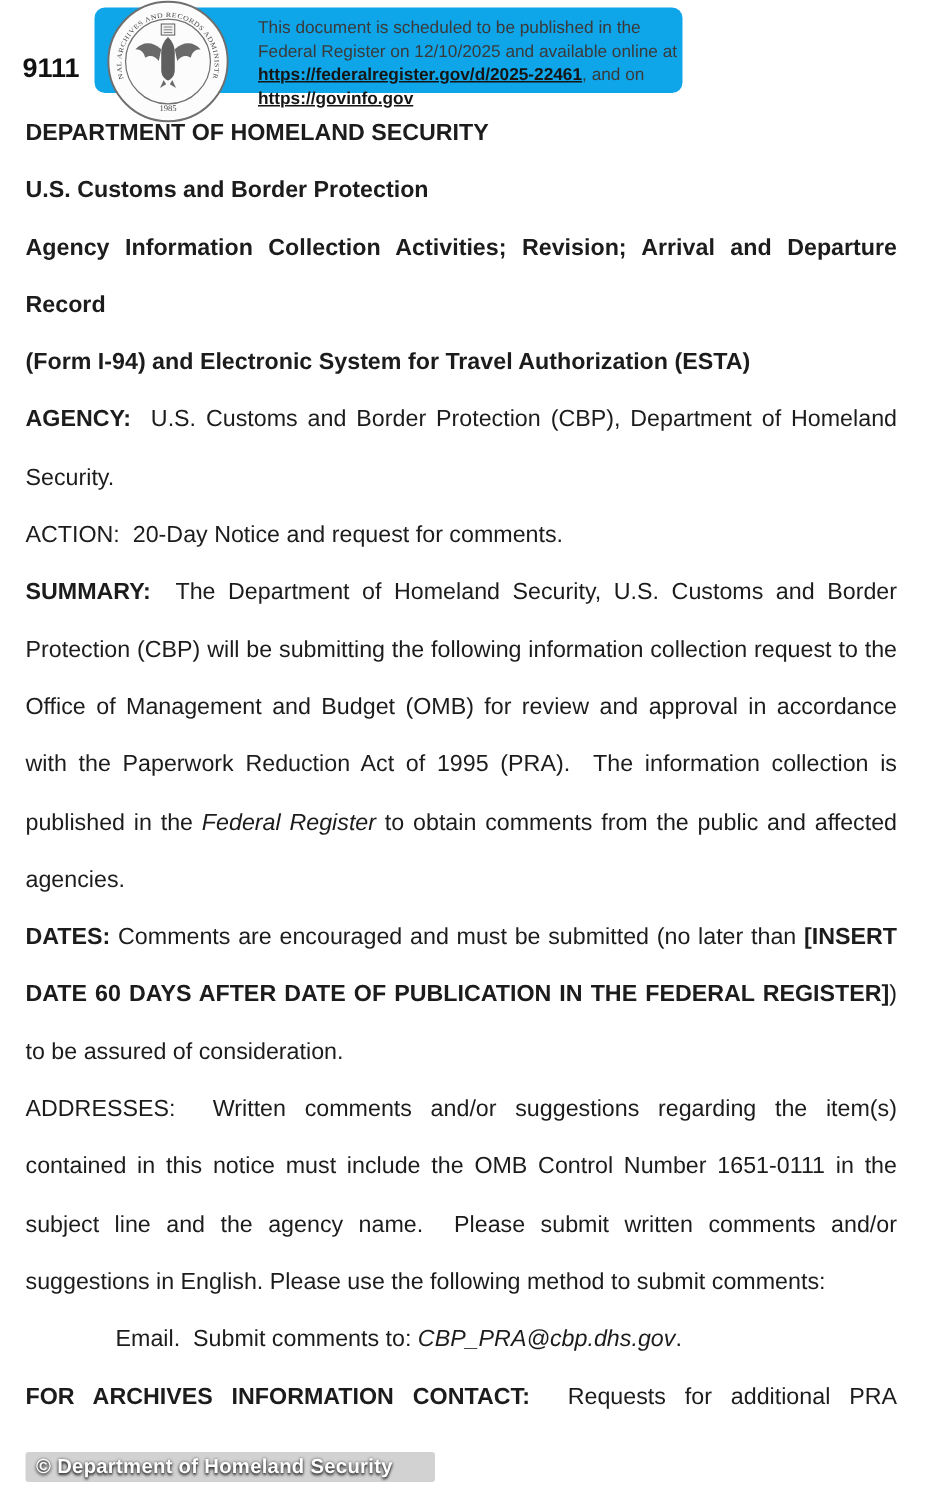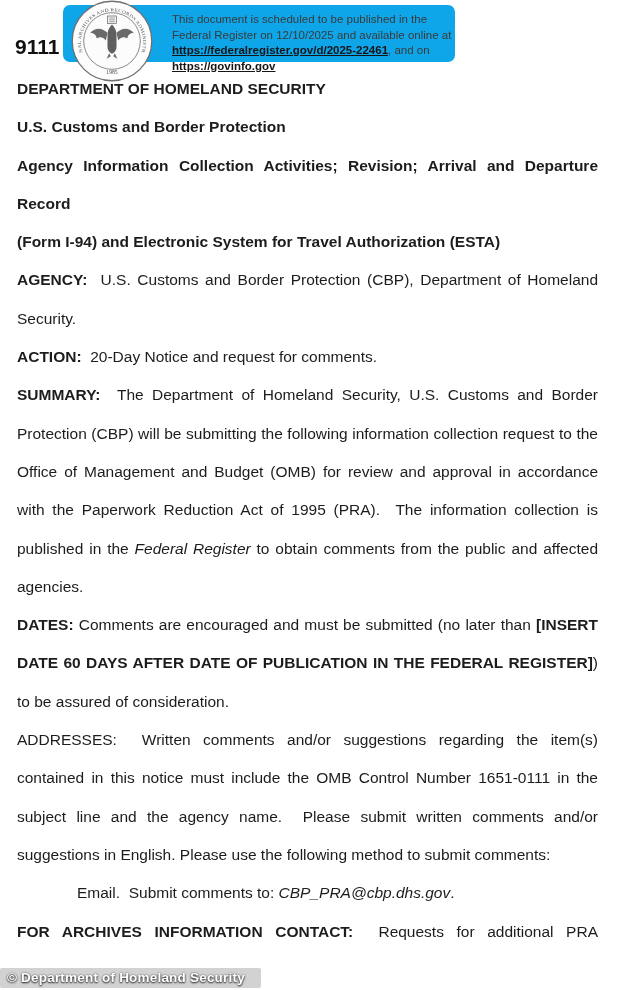--- a/index.html
+++ b/index.html
@@ -7,21 +7,21 @@
     position:relative;
     width:634px; height:990px;
     background:#ffffff;
     overflow:hidden;
     font-family:"Liberation Sans","DejaVu Sans",sans-serif;
     color:#1c1c1c;
   }
   
   .page-number {
     position:absolute; left:15px; top:35px;
-    font-size:21px; font-weight:700; color:#111;
+    font-size:18px; font-weight:700; color:#111;
   }
   .banner {
     position:absolute; left:63px; top:5px;
     width:392px; height:57px;
     background:#0ea5e9; border-radius:7px;text-decoration:underline;
   }
   .banner-text {
     position:absolute; left:109px; top:7px; width:335px;
     font-size:11.5px; line-height:15.5px; color:#3a3a3a;
   }
@@ -39,22 +39,22 @@
     font-size:15.5px; line-height:38.3px;
   }
   .doc-body p {
     margin:0; white-space:pre-wrap;
   }
   .j  { text-align:justify; }
   .jf { text-align:justify; text-align-last:justify; }
   .ind { padding-left:60px; }
   
   .watermark {
-    position:absolute; left:0; bottom:2px;
-    padding:2px 16px 3px 7px;
+    position:absolute; left:17px; bottom:2px;
+    padding:2px 28px 3px 7px;
     background:rgba(125,125,125,0.35);
     border-radius:2px;
     color:#ffffff; font-size:13.5px; font-weight:700;
     text-shadow:0 1px 2px rgba(0,0,0,0.85), 0 0 2px rgba(0,0,0,0.55);
     letter-spacing:0.2px;
   }
 </style>
 </head>
 <body>
 
@@ -92,21 +92,21 @@
       <path fill="#6a6a6a" d="M53.5 65 L56.5 71.5 L51.5 68.5 Z"></path>
     </g>
   </svg>
 
   <main class="doc-body">
     <p><span style="font-weight: 700; text-align: right;">DEPARTMENT OF HOMELAND SECURITY</span></p>
     <p><span style="font-weight: 700;">U.S. Customs and Border Protection</span></p>
     <p class="j"><span style="font-weight: 700;">Agency Information Collection Activities; Revision; Arrival and Departure Record</span></p>
     <p><span style="font-weight: 700;">(Form I-94) and Electronic System for Travel Authorization (ESTA)</span></p>
     <p class="j"><span style="font-weight: 700;">AGENCY:</span><span>  U.S. Customs and Border Protection (CBP), Department of Homeland Security.</span></p>
-    <p><span style="font-weight: 700; margin-top: 28px;">ACTION:</span><span>  20-Day Notice and request for comments.</span></p>
+    <p><span style="font-weight: 400; margin-top: 28px;">ACTION:</span><span>  20-Day Notice and request for comments.</span></p>
     <p class="j"><span style="font-weight: 700;">SUMMARY:</span><span>  The Department of Homeland Security, U.S. Customs and Border Protection (CBP) will be submitting the following information collection request to the Office of Management and Budget (OMB) for review and approval in accordance with the Paperwork Reduction Act of 1995 (PRA).  The information collection is published in the </span><span style="font-style: italic;">Federal Register</span><span> to obtain comments from the public and affected agencies.</span></p>
     <p class="j"><span style="font-weight: 700;">DATES:</span><span> Comments are encouraged and must be submitted (no later than </span><span style="font-weight: 700;">[INSERT DATE 60 DAYS AFTER DATE OF PUBLICATION IN THE FEDERAL REGISTER]</span><span>) to be assured of consideration.</span></p>
     <p class="j"><span style="font-weight: 400;">ADDRESSES:</span><span>  Written comments and/or suggestions regarding the item(s) contained in this notice must include the OMB Control Number 1651-0111 in the subject line and the agency name.  Please submit written comments and/or suggestions in English. Please use the following method to submit comments:</span></p>
     <p class="ind"><span>Email.  Submit comments to: </span><span style="font-style: italic;">CBP_PRA@cbp.dhs.gov</span><span>.</span></p>
     <p class="jf"><span style="font-weight: 700;">FOR ARCHIVES INFORMATION CONTACT:</span><span>  Requests for additional PRA</span></p>
   </main>
 
   <div class="watermark">© Department of Homeland Security</div>
 
 </div>

